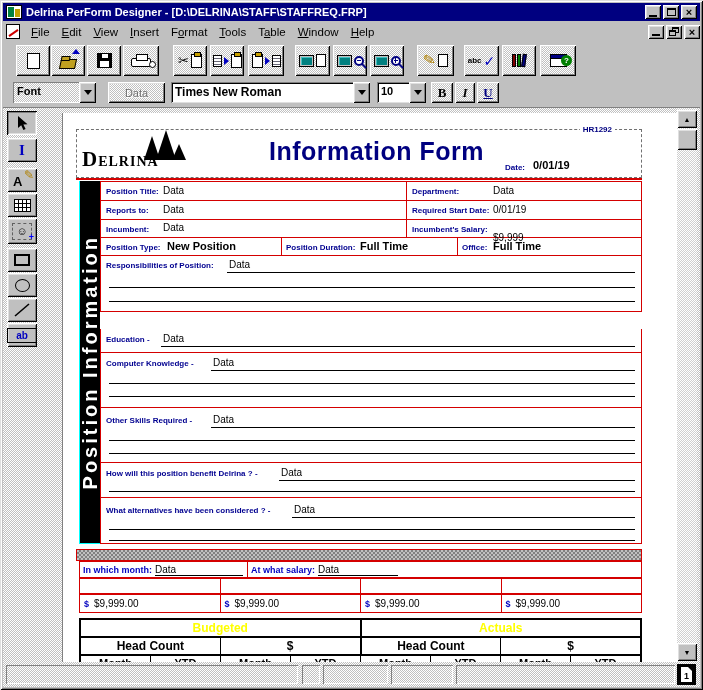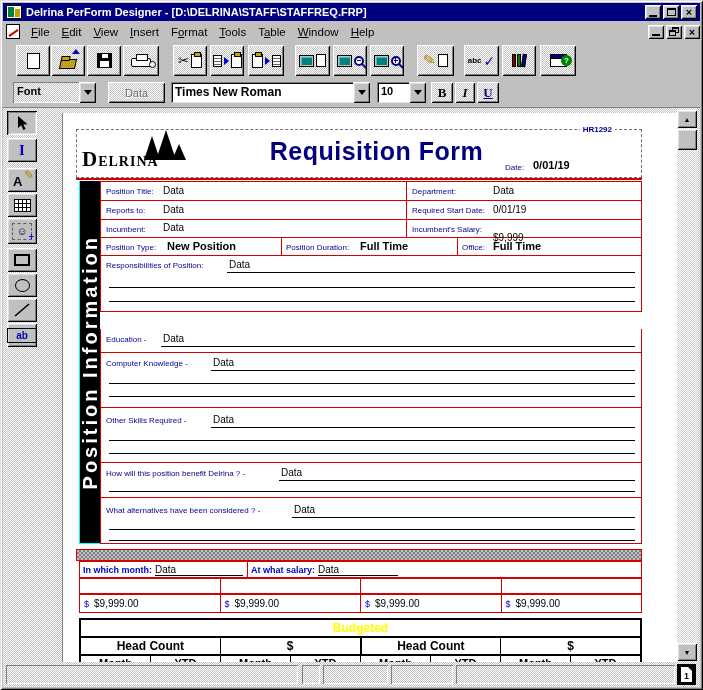--- a/index.html
+++ b/index.html
@@ -73,21 +73,21 @@
   .face-ic{width:20px;height:17px;border:1px dashed #606060;display:flex;align-items:center;justify-content:center;position:relative;font-size:11px;line-height:11px;}
   .face-plus{position:absolute;right:-3px;bottom:-4px;color:#0000ff;font-size:9px;font-weight:bold;}
   .rect-ic{width:16px;height:12px;border:2px solid #000;}
   .ell-ic{width:15px;height:13px;border:1.5px solid #000;border-radius:50%;}
   .ab-ic{width:44px;height:15px;border:1px solid #000;color:#0000c0;font-weight:bold;font-size:10px;display:flex;align-items:center;justify-content:center;}
   .atool{position:relative;width:18px;height:16px;}
   .atool .A{position:absolute;left:0;bottom:0;font-size:13px;font-weight:bold;line-height:13px;}
   .atool .pen{position:absolute;right:-3px;top:-4px;font-size:12px;color:#b08000;}
   
   .page{left:59px;top:5px;width:615px;height:550px;background:#fff;overflow:hidden;border-left:1px solid #808080;}
-  .lbl{font-size:8px;font-weight:normal;color:#000090;white-space:nowrap;text-align:right;}
+  .lbl{font-size:8px;font-weight:bold;color:#000090;white-space:nowrap;text-align:right;}
   .val{font-size:10px;color:#000;white-space:nowrap;}
   .redline{background:#d40000;}
   .redbox{border:1px solid #d40000;}
   .bline{position:absolute;height:1px;background:#000;}
   .hdrbox{left:13px;top:16px;width:566px;height:49px;border:1px dashed #707070;}
   .formtitle{left:130px;right:95px;top:7px;text-align:center;font-size:25px;font-weight:bold;color:#000080;letter-spacing:0.5px;}
   .hr-ref{right:26px;top:-5px;background:#fff;padding:0 3px;font-size:8px;font-weight:bold;color:#000080;}
   .logo{left:5px;top:14px;width:120px;height:30px;}
   .logo-text{font-family:"Liberation Serif",serif;font-weight:bold;font-size:14px;letter-spacing:1px;text-transform:uppercase;position:absolute;left:0;bottom:2px;}
   .logo-text::first-letter{font-size:21px;}
@@ -320,21 +320,21 @@
 
     <div class="abs page">
 
       <div class="abs hdrbox">
         <div class="abs logo">
           <span class="logo-text">Delrina</span>
           <div class="tri" style="left:62px;top:-8px;border-left:8px solid transparent;border-right:8px solid transparent;border-bottom:24px solid #000;"></div>
           <div class="tri" style="left:74px;top:-14px;border-left:10px solid transparent;border-right:10px solid transparent;border-bottom:30px solid #000;"></div>
           <div class="tri" style="left:90px;top:0px;border-left:7px solid transparent;border-right:7px solid transparent;border-bottom:16px solid #000;"></div>
         </div>
-        <div class="abs formtitle">Requisition Form</div>
+        <div class="abs formtitle">Information Form</div>
         <div class="abs hr-ref">HR1292</div>
         <span class="abs lbl" style="left:428px;top:33px;">Date:</span>
         <span class="abs cellbold" style="left:456px;top:29px;">0/01/19</span>
       </div>
       <div class="abs redline" style="left:13px;top:65px;width:566px;height:2px;"></div>
 
       <div class="abs sidebar">
         <span>Position Information</span>
       </div>
 
@@ -449,20 +449,21 @@
         </div>
         <div class="moneycell" style="flex:1;border-right:none;">
           <span class="lbl" style="font-size:9px;color:#0000c0;">$</span>
           <span class="val">$9,999.00</span>
         </div>
       </div>
 
       <div class="sumtbl">
         <div class="sumhdr">
           <div>Budgeted</div>
+          <div>Actuals</div>
         </div>
         <div class="sumsub">
           <div>Head Count</div>
           <div>$</div>
           <div style="border-left:1px solid #000;">Head Count</div>
           <div>$</div>
         </div>
         <div class="sumcols">
           <div>Month</div>
           <div>YTD</div>

